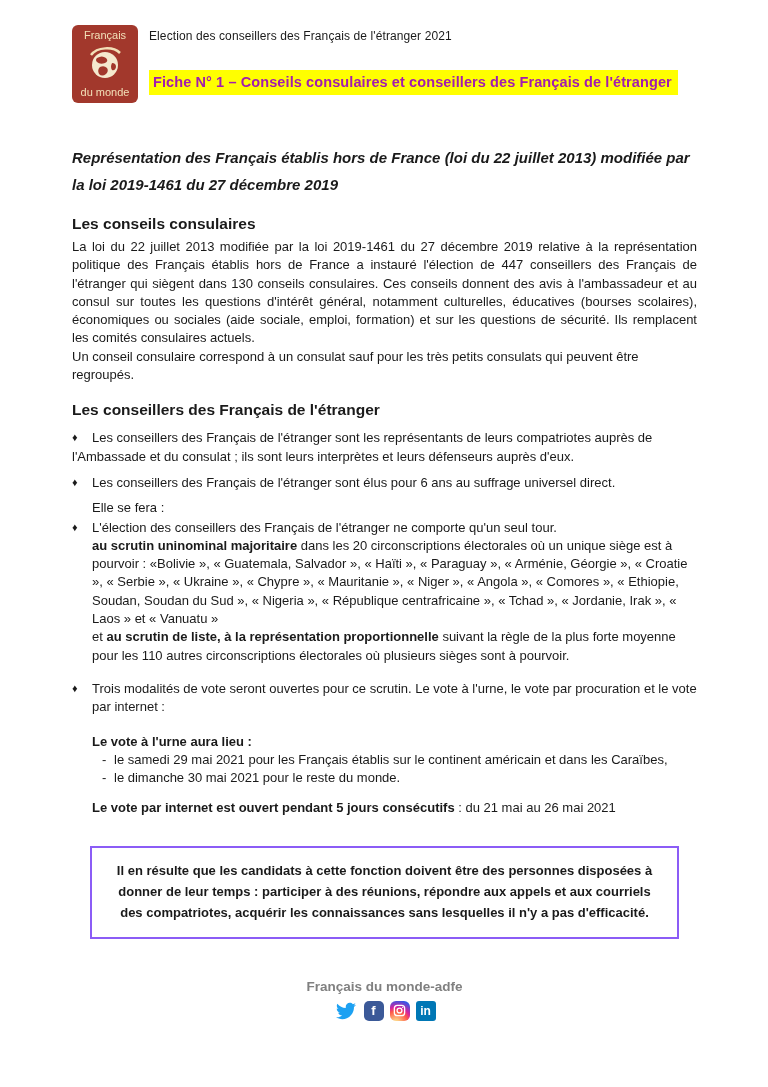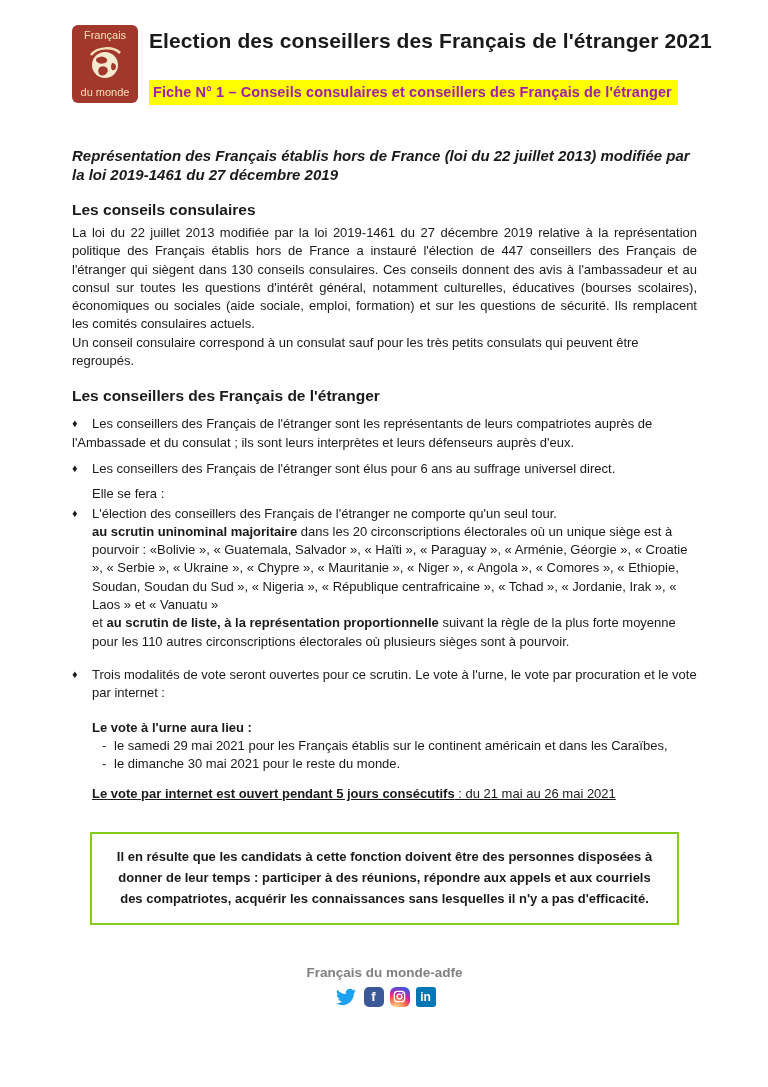--- a/index.html
+++ b/index.html
@@ -10,44 +10,44 @@
   }
   
   .header{display:flex;align-items:flex-start;}
   .logo{
     width:66px;height:78px;background:#A2382C;color:#F2E0B8;flex:0 0 66px;
     display:flex;flex-direction:column;align-items:center;justify-content:space-between;
     box-sizing:border-box;padding:5px 2px;font-size:11px;line-height:11px;border-radius:6px;
   }
   .logo .globe{margin:1px 0;}
   .header-text{margin-left:11px;display:flex;flex-direction:column;flex:1;}
-  .doc-title{font-size:21px;font-weight:bold;margin-top:4px;white-space:nowrap;letter-spacing:.1px;}
+  .doc-title{font-size:12px;font-weight:normal;margin-top:4px;white-space:nowrap;letter-spacing:.1px;}
   .fiche{
     margin-top:27px;align-self:flex-start;background:#FFFF00;color:#a21caf;
     font-weight:bold;font-size:14.5px;padding:4px 6px 5px 4px;white-space:nowrap;letter-spacing:.1px;
   }
   
-  .subtitle{margin:41px 0 0;font-weight:bold;font-style:italic;font-size:15px;line-height:19px;}
+  .subtitle{margin:41px 0 0;font-weight:bold;font-style:italic;font-size:15px;line-height:27px;}
   .section-heading{font-size:15.5px;font-weight:bold;margin:17px 0 5px;}
   .body-text{font-size:13px;line-height:18.3px;margin:0;}
   .justify{text-align:justify;}
   .b{font-weight:bold;}
   .bullets{margin-top:9px;}
   .bullet{padding-left:20px;text-indent:-20px;margin:0 0 7px;}
   .bullet-flush{margin:0 0 7px;}
   .marker{display:inline-block;width:20px;text-indent:0;font-size:11px;vertical-align:1px;}
   .sub-indent{margin-left:20px;}
   .mt14{margin-top:14px;}
   .mt16{margin-top:16px;}
-  .mt12{margin-top:12px;text-decoration:underline;}
+  .mt12{margin-top:12px;}
   .dash-row{margin-left:30px;}
   .dash{display:inline-block;width:12px;}
   
   .note-box{
-    margin:28px auto 0;width:589px;box-sizing:border-box;border:2px solid #84cc16;
+    margin:28px auto 0;width:589px;box-sizing:border-box;border:2px solid #8b5cf6;
     padding:12px 16px 14px;text-align:center;font-weight:bold;font-size:13px;line-height:21px;
   }
   .note-box .second{margin-top:14px;}
   .note-box p{margin:0;}
   
   .footer{margin-top:40px;text-align:center;}
   .footer-org{color:#808080;font-weight:bold;font-size:13.5px;}
   .social-row{margin-top:5px;display:flex;justify-content:center;align-items:center;gap:6px;height:24px;}
   .icon-btn{
     width:20px;height:20px;border-radius:4px;display:flex;align-items:center;justify-content:center;

